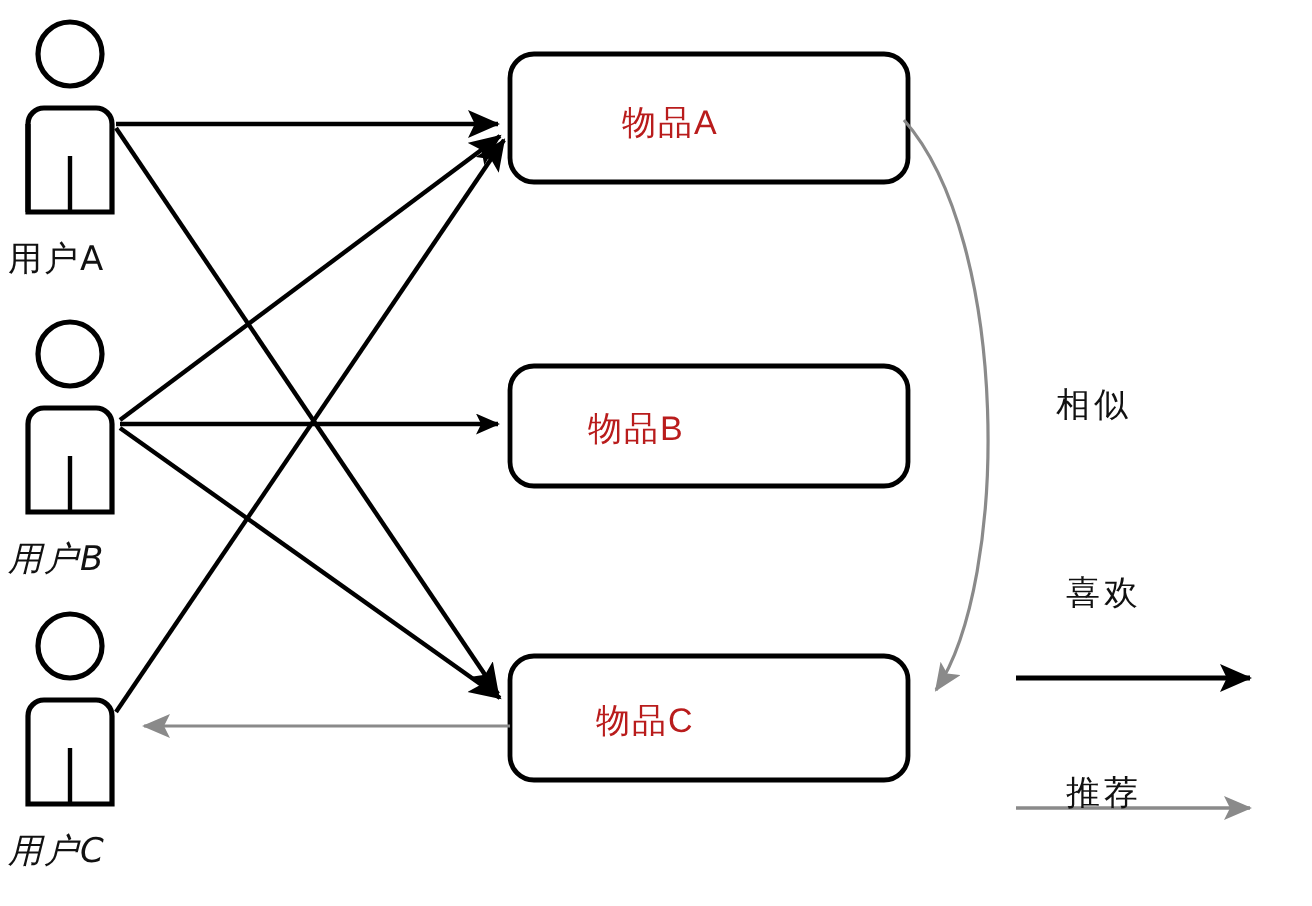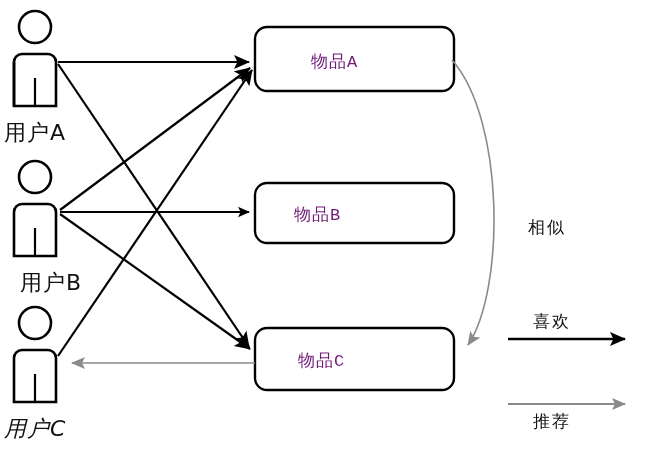--- a/index.html
+++ b/index.html
@@ -1,32 +1,32 @@
 <!DOCTYPE html>
 <html><head>
 <meta charset="utf-8">
 <style>
   html,body{margin:0;padding:0;background:#ffffff;}
   body{width:656px;height:453px;overflow:hidden;font-family:"DejaVu Sans","Liberation Sans",sans-serif;}
   #stage{position:relative;width:656px;height:453px;background:#fff;}
   svg.layer{position:absolute;left:0;top:0;width:656px;height:453px;}
   .box-label{
     position:absolute;
-    font-family:Liberation Mono, monospace;
-    font-size:17px;color:#701a75;letter-spacing:1px;white-space:nowrap;
+    font-family:Liberation Sans, sans-serif;
+    font-size:17px;color:#b91c1c;letter-spacing:1px;white-space:nowrap;
   }
   .user-label{
     position:absolute;
     font-family:"DejaVu Sans","Liberation Sans",sans-serif;
-    font-size:22px;color:#111;letter-spacing:1px;white-space:nowrap;
+    font-size:17px;color:#111;letter-spacing:1px;white-space:nowrap;
   }
   .legend-label{
     position:absolute;
     font-family:"DejaVu Sans","Liberation Sans",sans-serif;
-    font-size:17px;color:#111;letter-spacing:2px;white-space:nowrap;margin-top:25px;
+    font-size:17px;color:#111;letter-spacing:2px;white-space:nowrap;
   }
 </style>
 </head>
 <body>
 
 <div id="stage">
 
   <svg class="layer" viewBox="0 0 656 453">
     <defs>
       <marker id="arrow-black" markerWidth="13" markerHeight="13" refX="11" refY="5.2" orient="auto" markerUnits="userSpaceOnUse">
@@ -77,21 +77,21 @@
 
     <path d="M452,60 C505,120 505,290 468,345" fill="none" stroke="#8a8a8a" stroke-width="1.6" marker-end="url(#arrow-gray)"></path>
 
     <line x1="255" y1="363" x2="72" y2="363" stroke="#8a8a8a" stroke-width="1.6" marker-end="url(#arrow-gray)"></line>
 
     <line x1="508" y1="339" x2="625" y2="339" stroke="#000000" stroke-width="2.4" marker-end="url(#arrow-black-big)"></line>
     <line x1="508" y1="404" x2="625" y2="404" stroke="#8a8a8a" stroke-width="1.8" marker-end="url(#arrow-gray)"></line>
   </svg>
 
   <div class="user-label" style="left:4px;top:118px;">用户A</div>
-  <div class="user-label" style="left:20px;top:268px;">用户B</div>
+  <div class="user-label" style="left:4px;top:268px;font-style:italic;">用户B</div>
   <div class="user-label" style="left:4px;top:414px;font-style:italic;">用户C</div>
 
   <div class="box-label" style="left:311px;top:50px;">物品A</div>
   <div class="box-label" style="left:294px;top:203px;">物品B</div>
   <div class="box-label" style="left:298px;top:349px;">物品C</div>
 
   <div class="legend-label" style="left:528px;top:191px;">相似</div>
 
   <div class="legend-label" style="left:533px;top:285px;">喜欢</div>
   <div class="legend-label" style="left:533px;top:385px;">推荐</div>

